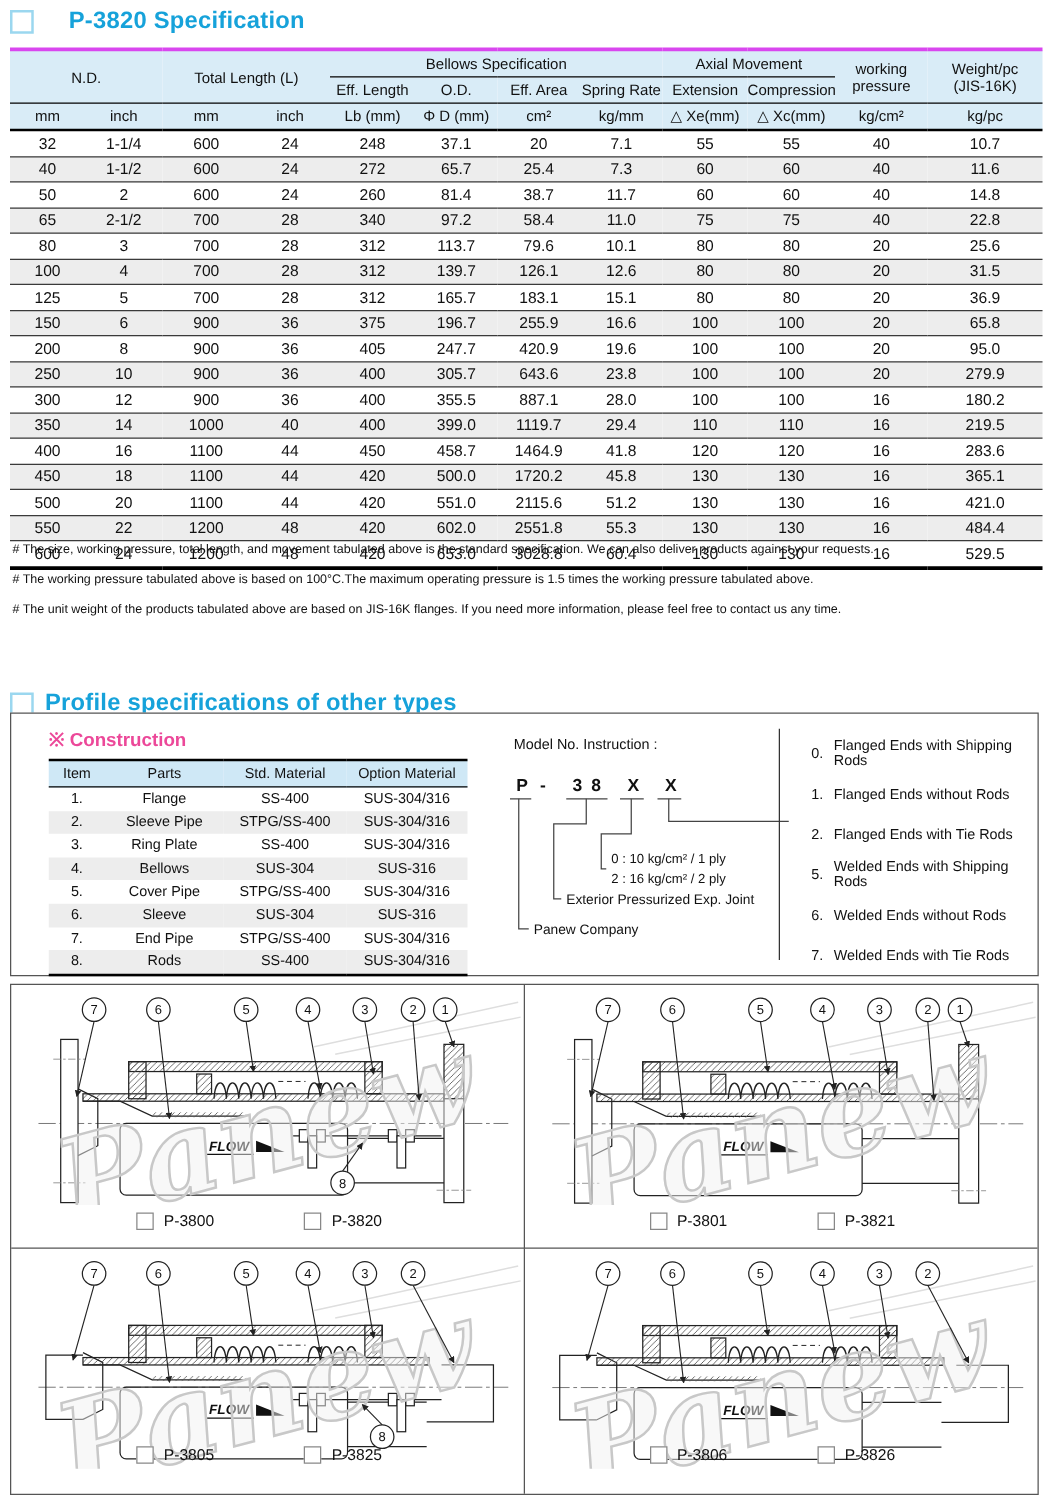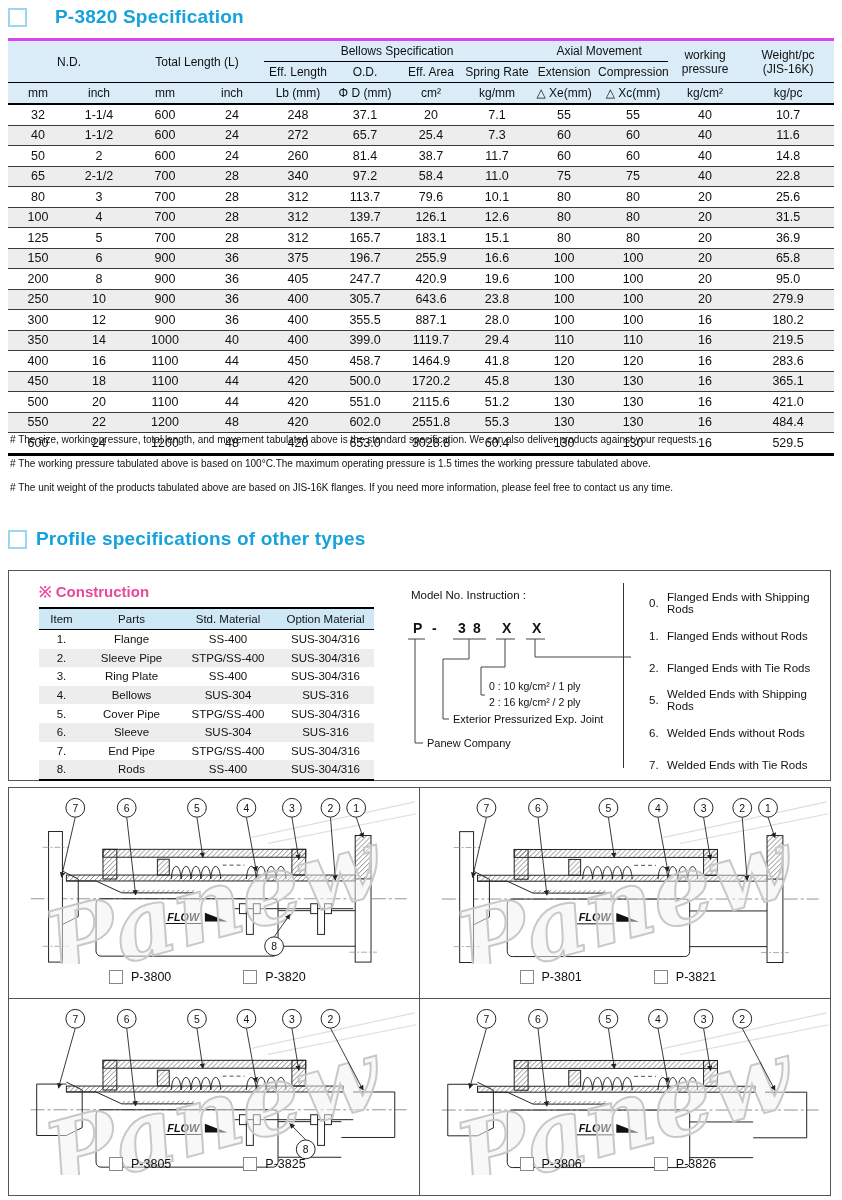--- a/index.html
+++ b/index.html
@@ -4,21 +4,21 @@
 <style>
   html,body{margin:0;padding:0;background:#fff;}
   body{font-family:"Liberation Sans",sans-serif;color:#111;}
   .page{position:relative;width:842px;height:1200px;background:#fff;overflow:hidden;}
 
   
   .sec-title{position:absolute;left:8px;display:flex;align-items:center;gap:9px;}
   .sec-sq{width:15px;height:15px;border:2px solid #9bd7ef;background:#fff;flex:0 0 auto;}
   .sec-txt{font-size:19px;font-weight:bold;color:#16a2da;letter-spacing:.2px;}
   #title1{top:6px;gap:28px;}
-  #title2{top:528px;text-align:center;}
+  #title2{top:552px;text-align:center;}
 
   
   table.spec{position:absolute;top:38px;left:8px;width:826px;border-collapse:collapse;table-layout:fixed;
     border-top:3px solid #d946ef;border-bottom:3px solid #000;}
   table.spec thead th{background:#d9ecf7;font-weight:normal;font-size:12px;padding:0;height:20px;}
   table.spec th.ub{border-bottom:1.5px solid #000;}
   table.spec tr.hC th{border-bottom:2.5px solid #000;}
   table.spec tbody td{text-align:center;font-size:12.5px;height:19.5px;padding:0;border-bottom:1px solid #3a3a3a;}
   table.spec tbody tr:nth-child(even){background:#ededed;}
 

